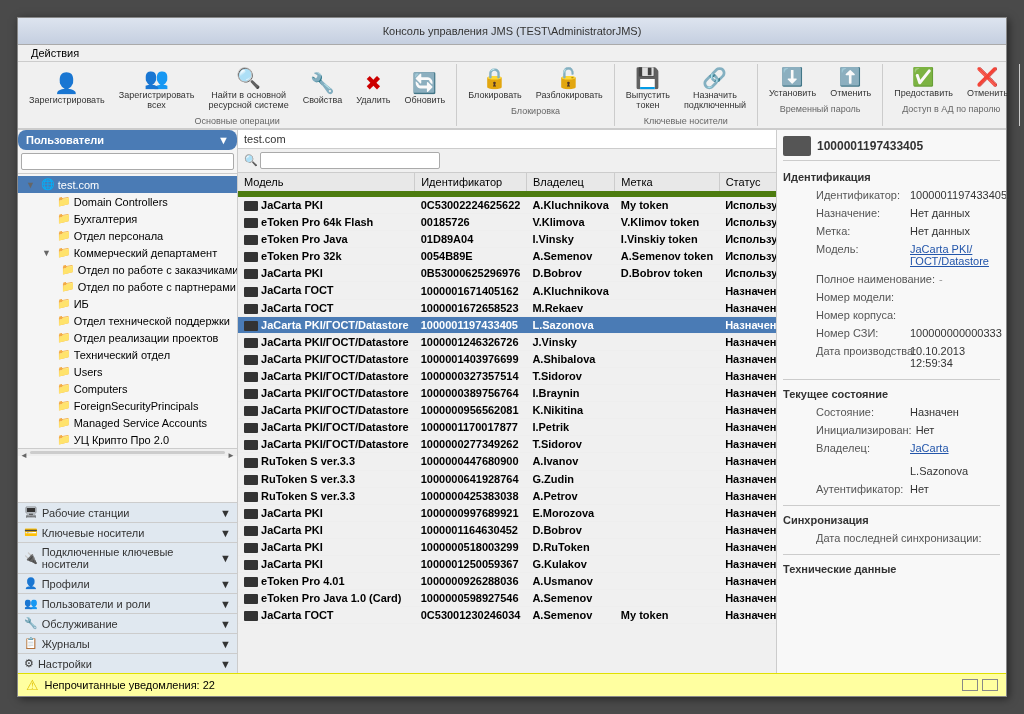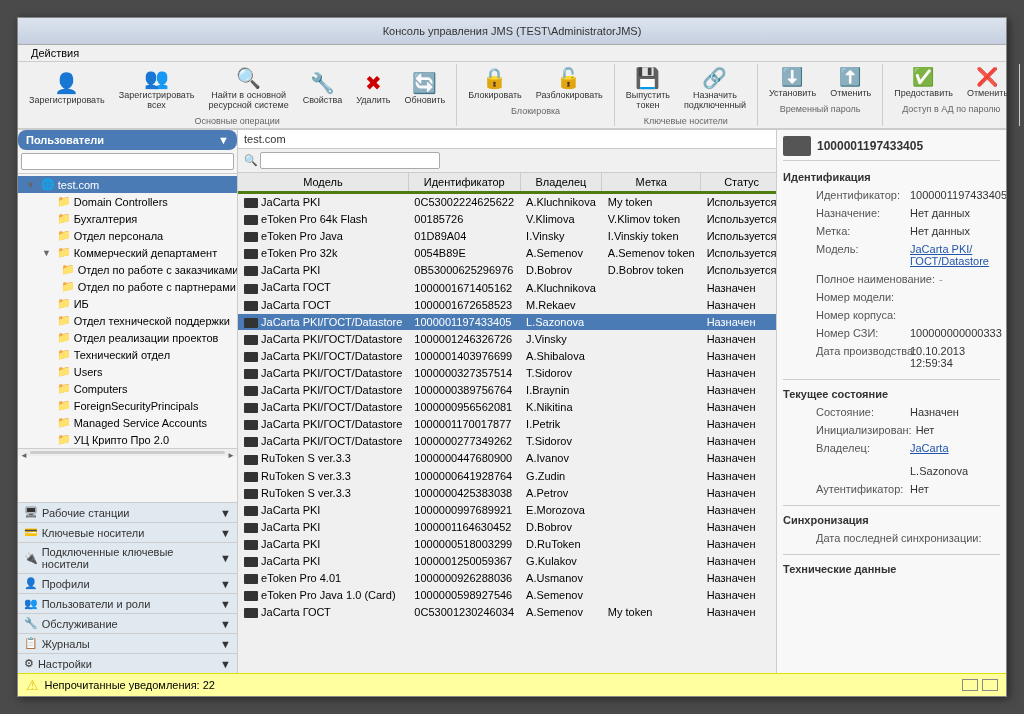--- a/index.html
+++ b/index.html
@@ -29,22 +29,22 @@
     .sidebar-section-header { background: #e0e8f0; padding: 3px 6px; cursor: pointer; display: flex; align-items: center; gap: 4px; font-size: 11px; color: #333; }
     .main-area { flex: 1; display: flex; flex-direction: column; overflow: hidden; }
     .address-bar { padding: 3px 6px; border-bottom: 1px solid #ccc; background: #fff; display: flex; align-items: center; gap: 5px; }
     .address-bar span { color: #333; }
     .list-panel { flex: 1; display: flex; flex-direction: column; overflow: hidden; }
     .list-toolbar { padding: 3px 6px; border-bottom: 1px solid #ccc; display: flex; align-items: center; }
     .list-toolbar input { padding: 2px 16px 2px 4px; border: 1px solid #aaa; border-radius: 2px; font-size: 10px; width: 200px; }
     .table-container { flex: 1; overflow-y: auto; overflow-x: hidden; }
     table { width: 100%; border-collapse: collapse; }
     thead { position: sticky; top: 0; background: #e8e8e8; z-index: 1; }
-    thead th { padding: 3px 6px; text-align: center; border-bottom: 3px solid #4d7c0f; border-right: 1px solid #ccc; font-weight: normal; font-size: 11px; cursor: pointer; white-space: nowrap; }
-    tbody tr { border-bottom: 1px solid #eee; }
+    thead th { padding: 3px 6px; text-align: left; border-bottom: 6px solid #4d7c0f; border-right: 1px solid #ccc; font-weight: normal; font-size: 11px; cursor: pointer; white-space: nowrap; }
+    tbody tr { border-bottom: 1px solid #eee; font-weight: bold; }
     tbody tr.selected { background: #4a7bb5; color: white; }
     tbody tr.selected td { color: white; }
     tbody td { padding: 2px 6px; font-size: 11px; white-space: nowrap; overflow: hidden; }
     .card-icon { display: inline-block; width: 14px; height: 10px; background: #555; border-radius: 1px; vertical-align: middle; }
     .card-icon.black { background: #333; }
     .right-panel { width: 230px; border-left: 1px solid #ccc; background: #f8f8f8; overflow-y: auto; padding: 6px; display: flex; flex-direction: column; gap: 4px; }
     .right-panel-header { display: flex; align-items: center; gap: 6px; margin-bottom: 6px; padding-bottom: 4px; border-bottom: 1px solid #ccc; }
     .right-panel-header .card-big { width: 28px; height: 20px; background: #555; border-radius: 2px; }
     .right-panel-header .id-num { font-size: 12px; font-weight: bold; color: #333; }
     .section-title { font-size: 11px; font-weight: bold; color: #333; margin-bottom: 2px; }

